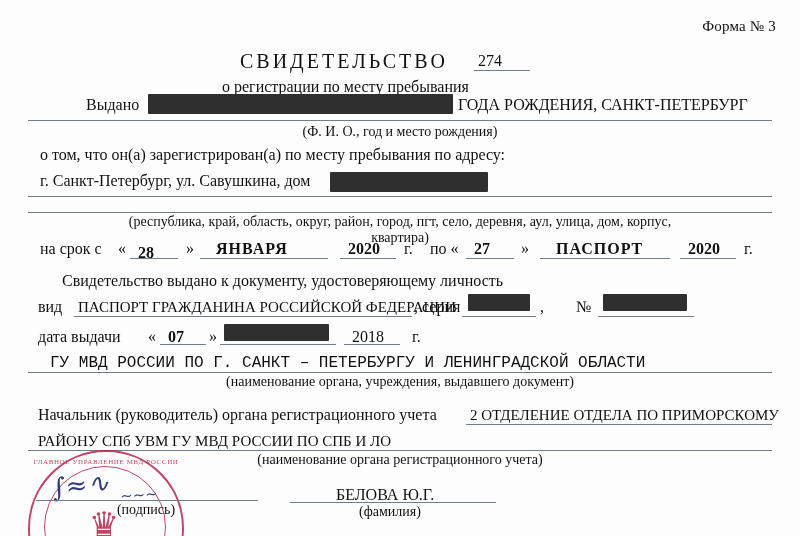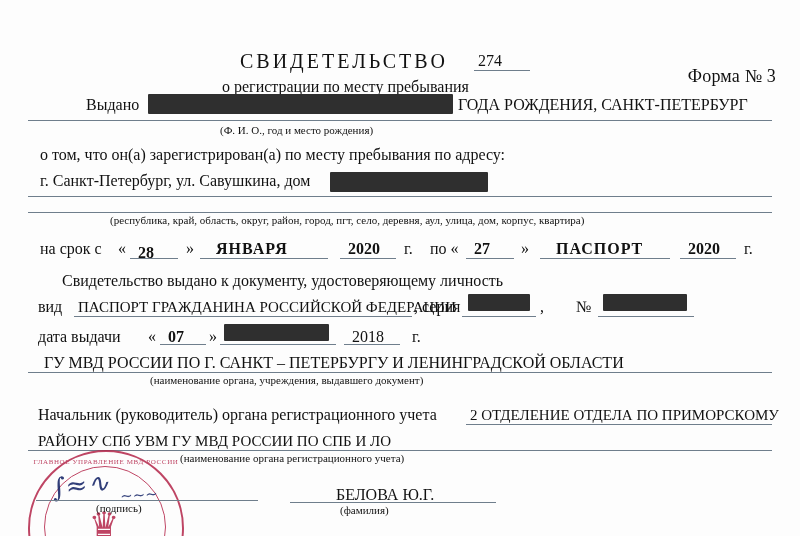--- a/index.html
+++ b/index.html
@@ -27,44 +27,43 @@
     height: 0;
   }
   .redact {
     position: absolute;
     background: #2f2f2f;
     border-radius: 1px;
   }
   .form-no {
     top: 18px;
     right: 24px;
-    font-size: 18px;
+    font-size: 15px;
     letter-spacing: 0.2px;
-    margin-top: 48px;
   }
   .title {
     top: 50px;
     left: 240px;
     font-size: 20px;
     letter-spacing: 3px;
     font-weight: 400;
   }
   .title-num {
     top: 52px;
     left: 478px;
     font-size: 16px;
   }
   .subtitle {
     top: 78px;
     left: 222px;
     font-size: 16px;
   }
   .lbl { font-size: 16px; }
   .lbl-sm { font-size: 15px; }
-  .center-cap { position: absolute; font-size: 11px; }
+  .center-cap { position: absolute; text-align: center; font-size: 14px; }
   .spaced { letter-spacing: 1px; }
   .stamp {
     position: absolute;
     left: 28px;
     top: 450px;
     width: 152px;
     height: 152px;
     border: 2.5px solid #b4264a;
     border-radius: 50%;
     opacity: 0.85;
@@ -185,21 +184,21 @@
   <div class="abs lbl" style="left:148px; top:328px;">«</div>
   <div class="abs lbl" style="left:168px; top:328px; font-weight:bold;">07</div>
   <div class="line" style="left:160px; top:344px; width:46px;"></div>
   <div class="abs lbl" style="left:209px; top:328px;">»</div>
   <div class="redact" style="left:224px; top:324px; width:105px; height:17px;"></div>
   <div class="line" style="left:220px; top:344px; width:116px;"></div>
   <div class="abs lbl" style="left:352px; top:328px;">2018</div>
   <div class="line" style="left:344px; top:344px; width:56px;"></div>
   <div class="abs lbl" style="left:412px; top:328px;">г.</div>
 
-  <div class="abs lbl" style="left:44px; top:354px;">ГУ  МВД  РОССИИ  ПО  Г. САНКТ – ПЕТЕРБУРГУ  И  ЛЕНИНГРАДСКОЙ ОБЛАСТИ</div>
+  <div class="abs lbl" style="left:50px; top:354px;font-family:Liberation Mono, monospace;">ГУ  МВД  РОССИИ  ПО  Г. САНКТ – ПЕТЕРБУРГУ  И  ЛЕНИНГРАДСКОЙ ОБЛАСТИ</div>
   <div class="line" style="left:28px; top:372px; width:744px;"></div>
   <div class="center-cap" style="left:150px; top:374px; width:500px;">(наименование органа, учреждения, выдавшего документ)</div>
 
   <div class="abs lbl" style="left:38px; top:406px;">Начальник (руководитель) органа регистрационного учета</div>
   <div class="abs lbl-sm" style="left:470px; top:407px;">2 ОТДЕЛЕНИЕ ОТДЕЛА  ПО ПРИМОРСКОМУ</div>
   <div class="line" style="left:466px; top:424px; width:306px;"></div>
   <div class="abs lbl-sm" style="left:38px; top:433px;">РАЙОНУ СПб УВМ  ГУ  МВД  РОССИИ  ПО СПБ  И  ЛО</div>
   <div class="line" style="left:28px; top:450px; width:744px;"></div>
   <div class="center-cap" style="left:180px; top:452px; width:440px;">(наименование органа регистрационного учета)</div>
 

